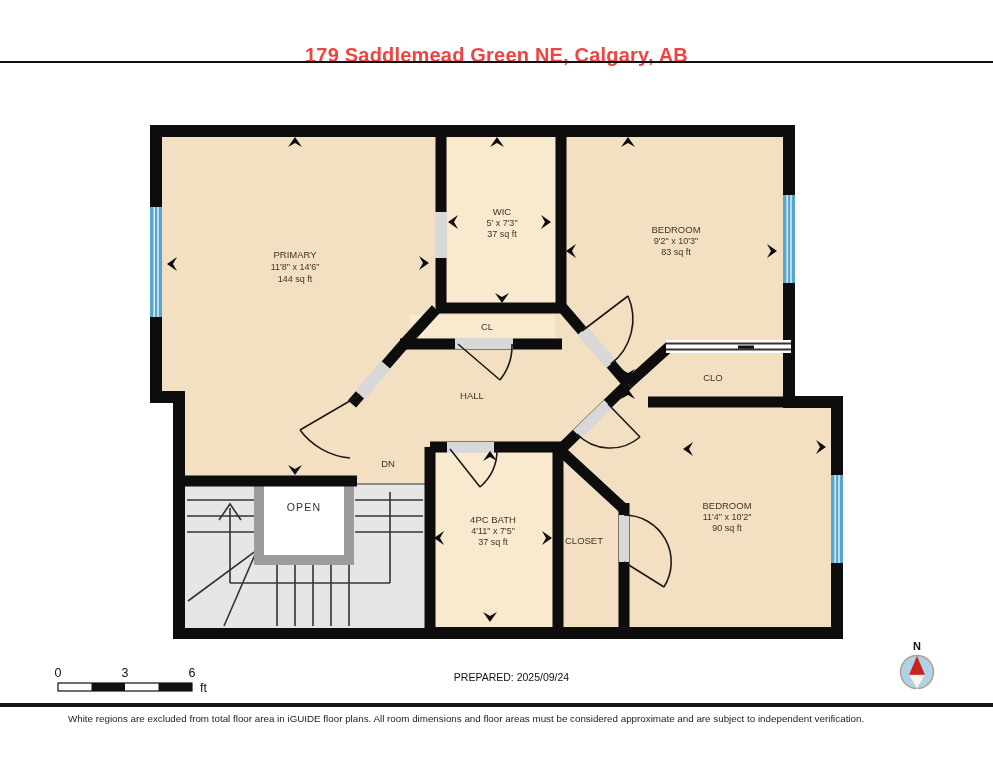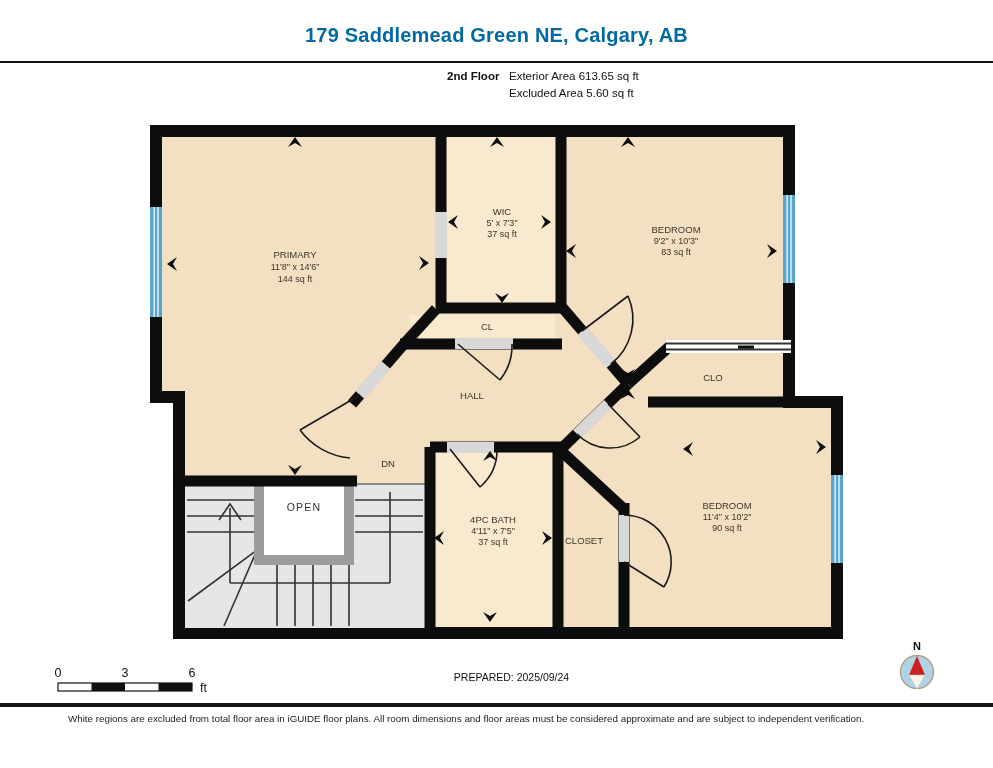--- a/index.html
+++ b/index.html
@@ -1,19 +1,19 @@
 <!DOCTYPE html>
 <html><head>
 <meta charset="utf-8">
 <style>
   html,body{margin:0;padding:0;}
   body{width:993px;height:768px;background:#ffffff;position:relative;
        font-family:"Liberation Sans",sans-serif;overflow:hidden;}
-  .page-title{position:absolute;top:24px;left:0;width:100%;text-align:center;
-      font-size:20px;font-weight:bold;color:#0369a1;letter-spacing:.2px;}
+  .page-title{position:absolute;top:44px;left:0;width:100%;text-align:center;
+      font-size:20px;font-weight:bold;color:#ef4444;letter-spacing:.2px;}
   .title-rule{position:absolute;top:61px;left:0;width:100%;height:2px;background:#111;}
   .stats{position:absolute;top:68px;left:447px;font-size:11.5px;color:#111;line-height:17px;}
   .stats .row{display:flex;}
   .stats .flabel{width:52px;font-weight:bold;text-align:left;margin-right:10px;white-space:nowrap;}
   .stats .fval{white-space:nowrap;}
   .prepared{position:absolute;top:671px;left:15px;width:100%;text-align:center;
       font-size:10.5px;color:#111;}
   .bottom-rule{position:absolute;top:703px;left:0;width:100%;height:4px;background:#161616;}
   .disclaimer{position:absolute;top:713px;left:37px;font-size:9.8px;color:#1c1c1c;margin-left:31px;}
   svg.plan{position:absolute;top:0;left:0;}
@@ -25,28 +25,20 @@
   .scalenum{font-size:12.5px;fill:#111;}
   .compassN{font-size:11px;fill:#111;font-weight:bold;}
 </style>
 </head>
 <body>
 
 <div class="page-title">179 Saddlemead Green NE, Calgary, AB</div>
 <div class="title-rule"></div>
 
 <div class="stats">
-  <div class="row">
-    <span class="flabel">2nd Floor</span>
-    <span class="fval">Exterior Area 613.65 sq ft</span>
-  </div>
-  <div class="row">
-    <span class="flabel"></span>
-    <span class="fval">Excluded Area 5.60 sq ft</span>
-  </div>
 </div>
 
 <svg class="plan" width="993" height="768" viewBox="0 0 993 768">
 
   <path d="M156,131 H789 V402 H837 V633 H179 V397 H156 Z" fill="#f3dfc1" stroke="#0d0d0d" stroke-width="12" stroke-linejoin="miter"></path>
 
   <rect x="447" y="137" width="108" height="166" fill="#f8e9cf"></rect>
   <rect x="436" y="453" width="116" height="174" fill="#f8e9cf"></rect>
   <polygon points="410,315 555,315 555,338 410,338" fill="#f8e9cf"></polygon>
 

